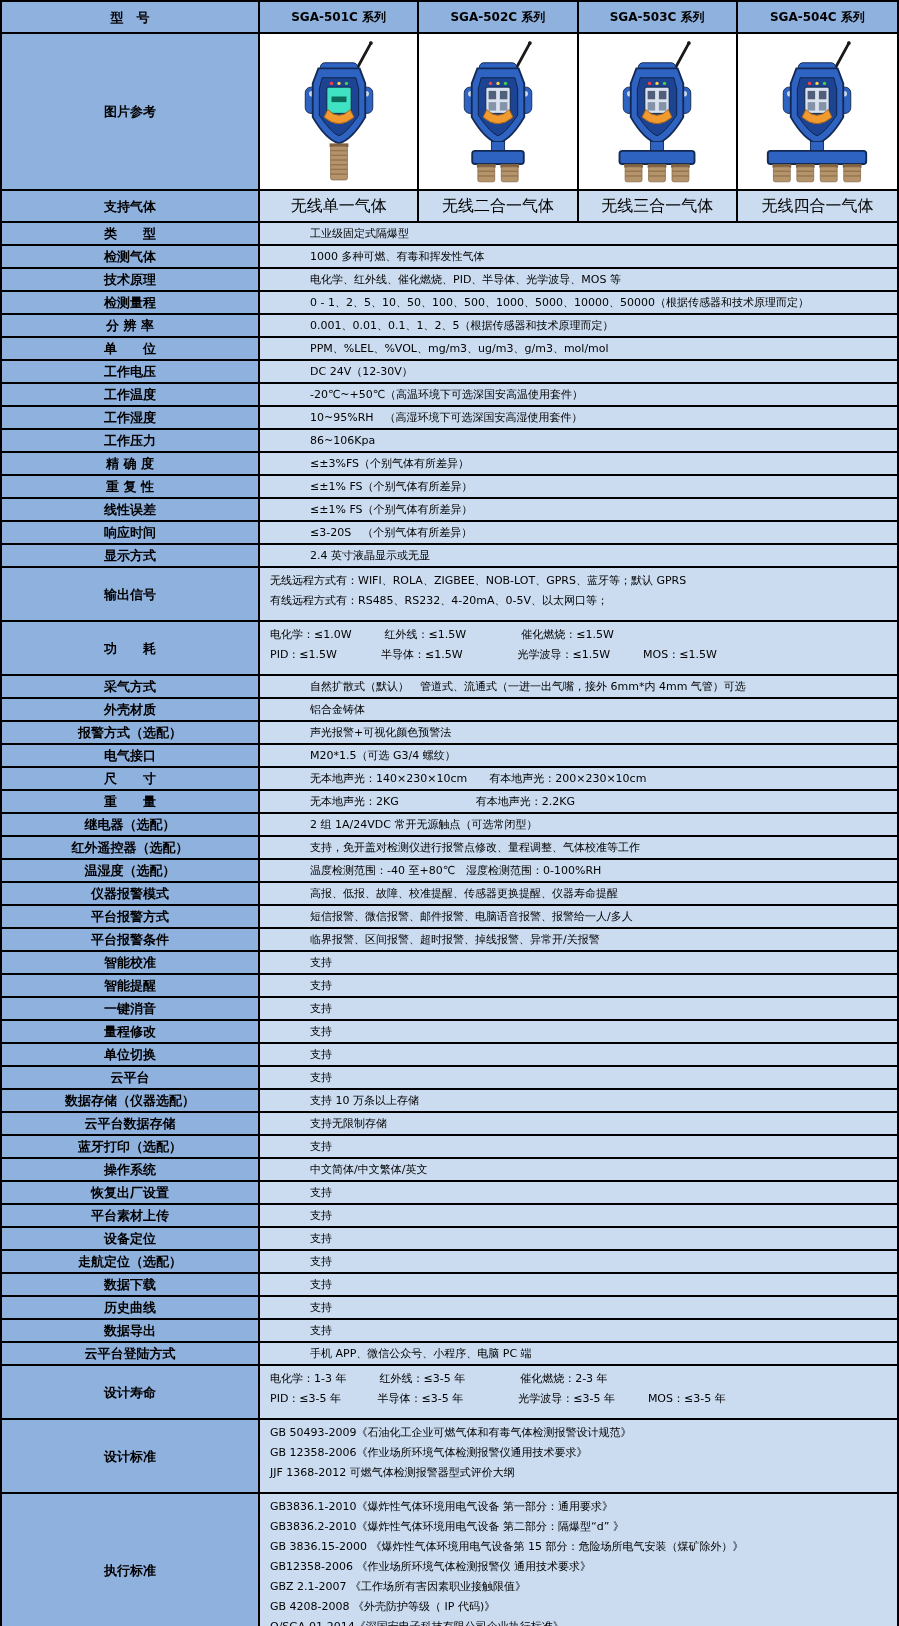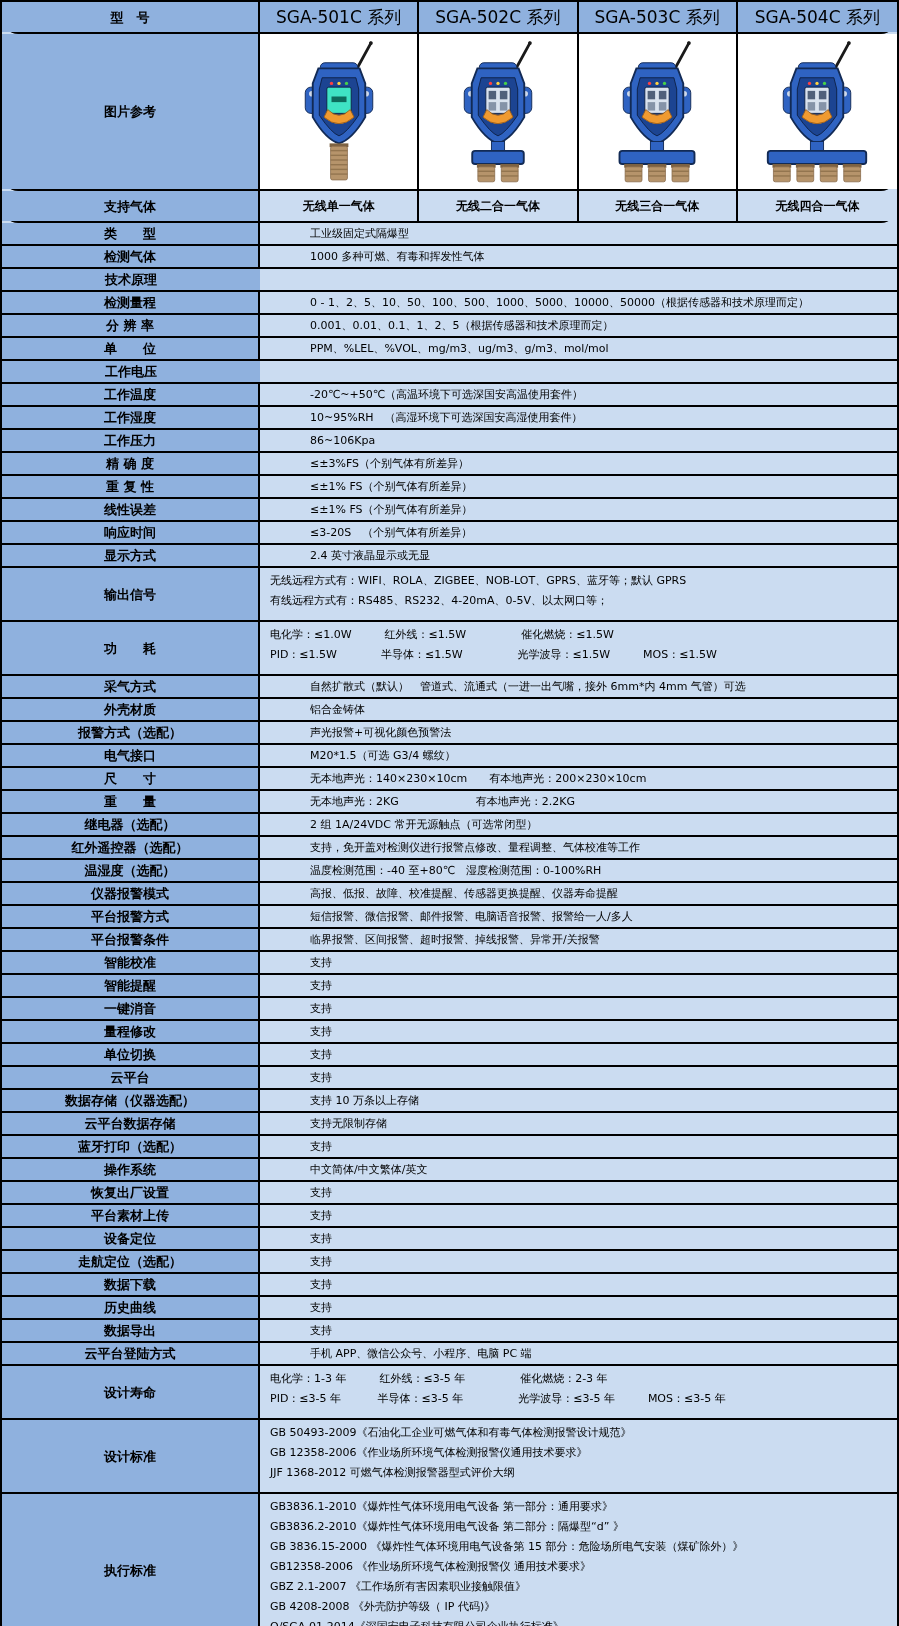--- a/index.html
+++ b/index.html
@@ -12,47 +12,46 @@
   html,body{margin:0;padding:0;background:#fff;}
   body{font-family:"DejaVu Sans","Liberation Sans",sans-serif;color:var(--text);}
   .spec-table{
     width:899px;
     border:2px solid var(--border);
     box-sizing:border-box;
     background:var(--value-bg);
   }
   .row{display:grid;grid-template-columns:258px 1fr;border-bottom:2px solid var(--border);}
   .row:last-child{border-bottom:none;}
-  .row.cols4{grid-template-columns:258px 1fr 1fr 1fr 1fr;border-radius:16px;}
+  .row.cols4{grid-template-columns:258px 1fr 1fr 1fr 1fr;}
   .cell{border-right:2px solid var(--border);box-sizing:border-box;min-width:0;}
   .row .cell:last-child{border-right:none;}
   .label-cell{
     background:var(--label-bg);
     display:flex;align-items:center;justify-content:center;
     text-align:center;font-weight:bold;font-size:13px;line-height:15px;
     padding:1px 3px;white-space:pre-wrap;
   }
   .model-cell{
     background:var(--label-bg);
     display:flex;align-items:center;justify-content:center;
-    font-weight:normal;font-size:17px;
+    font-weight:bold;font-size:12px;
   }
   .header-row{min-height:30px;}
   .image-row{min-height:155px;}
   .img-cell{
     background:var(--image-bg);
     display:flex;align-items:center;justify-content:center;
     overflow:hidden;
   }
   .gas-row{min-height:30px;}
   .gas-cell{
     background:var(--value-bg);
     display:flex;align-items:center;justify-content:center;
-    font-size:12px;
-    font-weight:bold;
+    font-size:16px;
   }
   .value-cell{
     background:var(--value-bg);
     display:flex;flex-direction:column;justify-content:center;
     padding:1px 6px 1px 10px;font-size:11px;
   }
   .value-line{line-height:19px;white-space:pre-wrap;}
   .row.multi .value-cell{padding-top:3px;padding-bottom:9px;}
   .row.multi .value-line{line-height:20px;}
   .row.single{min-height:21px;gap:40px;}
@@ -221,20 +220,23 @@
         </div>
       </div>
       <div class="row single">
         <div class="cell label-cell">检测气体</div>
         <div class="cell value-cell">
           <div class="value-line">1000 多种可燃、有毒和挥发性气体</div>
         </div>
       </div>
       <div class="row single">
         <div class="cell label-cell">技术原理</div>
+        <div class="cell value-cell">
+          <div class="value-line">电化学、红外线、催化燃烧、PID、半导体、光学波导、MOS 等</div>
+        </div>
       </div>
       <div class="row single">
         <div class="cell label-cell">检测量程</div>
         <div class="cell value-cell">
           <div class="value-line">0 - 1、2、5、10、50、100、500、1000、5000、10000、50000（根据传感器和技术原理而定）</div>
         </div>
       </div>
       <div class="row single">
         <div class="cell label-cell">分 辨 率</div>
         <div class="cell value-cell">
@@ -242,20 +244,23 @@
         </div>
       </div>
       <div class="row single">
         <div class="cell label-cell">单　　位</div>
         <div class="cell value-cell">
           <div class="value-line">PPM、%LEL、%VOL、mg/m3、ug/m3、g/m3、mol/mol</div>
         </div>
       </div>
       <div class="row single">
         <div class="cell label-cell">工作电压</div>
+        <div class="cell value-cell">
+          <div class="value-line">DC 24V（12-30V）</div>
+        </div>
       </div>
       <div class="row single">
         <div class="cell label-cell">工作温度</div>
         <div class="cell value-cell">
           <div class="value-line">-20℃~+50℃（高温环境下可选深国安高温使用套件）</div>
         </div>
       </div>
       <div class="row single">
         <div class="cell label-cell">工作湿度</div>
         <div class="cell value-cell">

